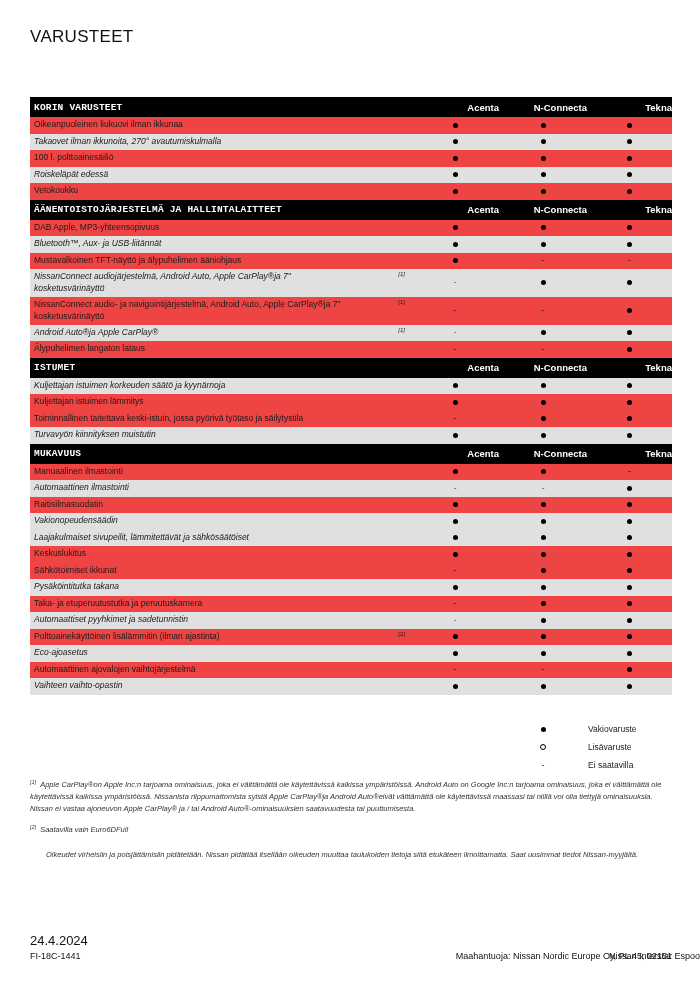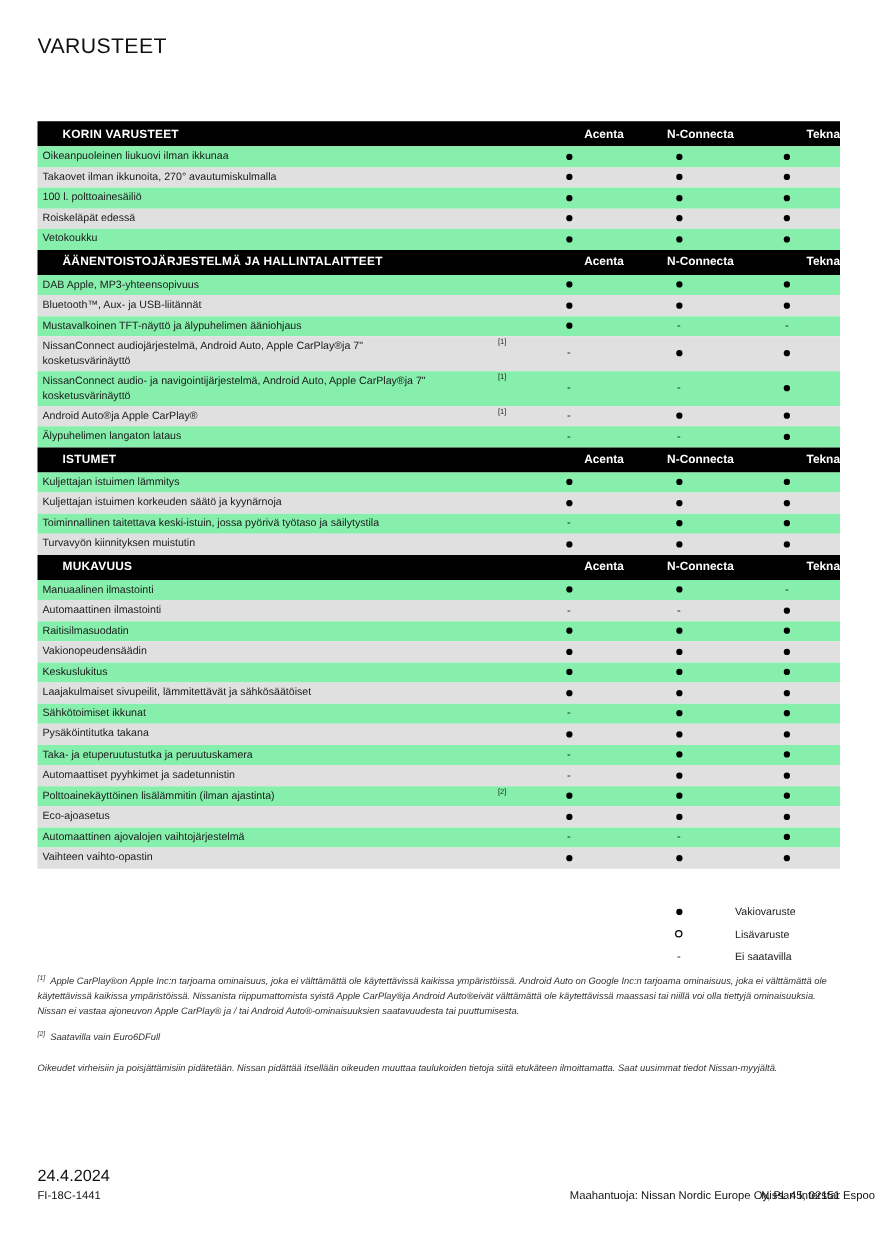--- a/index.html
+++ b/index.html
@@ -19,29 +19,29 @@
   }
 
   .equip-table { position:absolute; top:97px; left:30px; width:642px; }
 
   .section-header {
     display:grid; grid-template-columns:381px 88px 88px 85px;
     background:#000; color:#fff;
     height:20px; align-items:center;
     font-size:9.5px; font-weight:bold;
   }
-  .sec-label { padding-left:20px; letter-spacing:0.2px; white-space:nowrap; }
+  .sec-label { padding-left:4px; letter-spacing:0.2px; white-space:nowrap;font-family:Liberation Mono, monospace; }
   .col-h { text-align:right; }
 
   .row {
     display:grid; grid-template-columns:381px 88px 88px 85px;
     min-height:16.5px; align-items:center;
-    font-size:8.5px; color:#1a1a1a; background:#86efac;
+    font-size:8.5px; color:#1a1a1a; background:#ef4444;
   }
-  .row.alt { background:#e0e0e0; }
+  .row.alt { background:#e0e0e0;font-style:italic; }
   .lbl {
     display:flex; justify-content:space-between; align-items:flex-start;
     padding:2px 6px 2px 4px; line-height:1.4;
   }
   .ref { font-size:6px; position:relative; top:-1px; margin-left:4px; white-space:nowrap; }
   .cell { display:flex; justify-content:center; align-items:center; height:100%; }
   .dot { width:5px; height:5px; background:#000; border-radius:50%; display:inline-block; }
   .circ { width:6px; height:6px; border:1.2px solid #000; border-radius:50%; display:inline-block; background:transparent; }
   .dash { font-size:9px; line-height:1; color:#1a1a1a; }
 
@@ -49,21 +49,21 @@
   .legend-row { display:flex; align-items:center; height:18px; }
   .legend-sym { margin-left:505px; width:16px; display:flex; justify-content:center; align-items:center; }
   .legend-label { margin-left:37px;text-align:center; }
 
   .footnotes {
     position:absolute; top:779px; left:30px; width:644px;
     font-size:7.5px; font-style:italic; color:#333; line-height:1.6;
   }
   .footnote { margin-bottom:9px; }
   .fn-marker { font-size:5.5px; position:relative; top:-3px; margin-right:4px; font-style:italic; }
-  .disclaimer { margin-top:13px; }
+  .disclaimer { margin-top:13px;margin-left:16px; }
 
   .footer-date { position:absolute; left:30px; top:933px; font-size:13px; color:#111; }
   .footer-code { position:absolute; left:30px; top:951px; font-size:9px; color:#111; }
   .footer-importer { position:absolute; left:0; width:700px; top:951px; text-align:right; font-size:9px; color:#111; }
   .footer-model { position:absolute; right:28px; top:951px; font-size:9px; color:#111; }
 </style>
 </head>
 <body>
 
 <div class="page">
@@ -253,37 +253,37 @@
         <div class="cell">
           <span class="dot"></span>
         </div>
       </div>
       <div class="section-header">
         <div class="sec-label">ISTUMET</div>
         <div class="col-h">Acenta</div>
         <div class="col-h">N-Connecta</div>
         <div class="col-h">Tekna</div>
       </div>
+      <div class="row alt">
+        <div class="lbl">
+          <span>Kuljettajan istuimen korkeuden säätö ja kyynärnoja</span>
+        </div>
+        <div class="cell">
+          <span class="dot"></span>
+        </div>
+        <div class="cell">
+          <span class="dot"></span>
+        </div>
+        <div class="cell">
+          <span class="dot"></span>
+        </div>
+      </div>
       <div class="row">
         <div class="lbl">
           <span>Kuljettajan istuimen lämmitys</span>
-        </div>
-        <div class="cell">
-          <span class="dot"></span>
-        </div>
-        <div class="cell">
-          <span class="dot"></span>
-        </div>
-        <div class="cell">
-          <span class="dot"></span>
-        </div>
-      </div>
-      <div class="row alt">
-        <div class="lbl">
-          <span>Kuljettajan istuimen korkeuden säätö ja kyynärnoja</span>
         </div>
         <div class="cell">
           <span class="dot"></span>
         </div>
         <div class="cell">
           <span class="dot"></span>
         </div>
         <div class="cell">
           <span class="dot"></span>
         </div>
@@ -371,37 +371,37 @@
         <div class="cell">
           <span class="dot"></span>
         </div>
         <div class="cell">
           <span class="dot"></span>
         </div>
         <div class="cell">
           <span class="dot"></span>
         </div>
       </div>
+      <div class="row alt">
+        <div class="lbl">
+          <span>Laajakulmaiset sivupeilit, lämmitettävät ja sähkösäätöiset</span>
+        </div>
+        <div class="cell">
+          <span class="dot"></span>
+        </div>
+        <div class="cell">
+          <span class="dot"></span>
+        </div>
+        <div class="cell">
+          <span class="dot"></span>
+        </div>
+      </div>
       <div class="row">
         <div class="lbl">
           <span>Keskuslukitus</span>
-        </div>
-        <div class="cell">
-          <span class="dot"></span>
-        </div>
-        <div class="cell">
-          <span class="dot"></span>
-        </div>
-        <div class="cell">
-          <span class="dot"></span>
-        </div>
-      </div>
-      <div class="row alt">
-        <div class="lbl">
-          <span>Laajakulmaiset sivupeilit, lämmitettävät ja sähkösäätöiset</span>
         </div>
         <div class="cell">
           <span class="dot"></span>
         </div>
         <div class="cell">
           <span class="dot"></span>
         </div>
         <div class="cell">
           <span class="dot"></span>
         </div>

